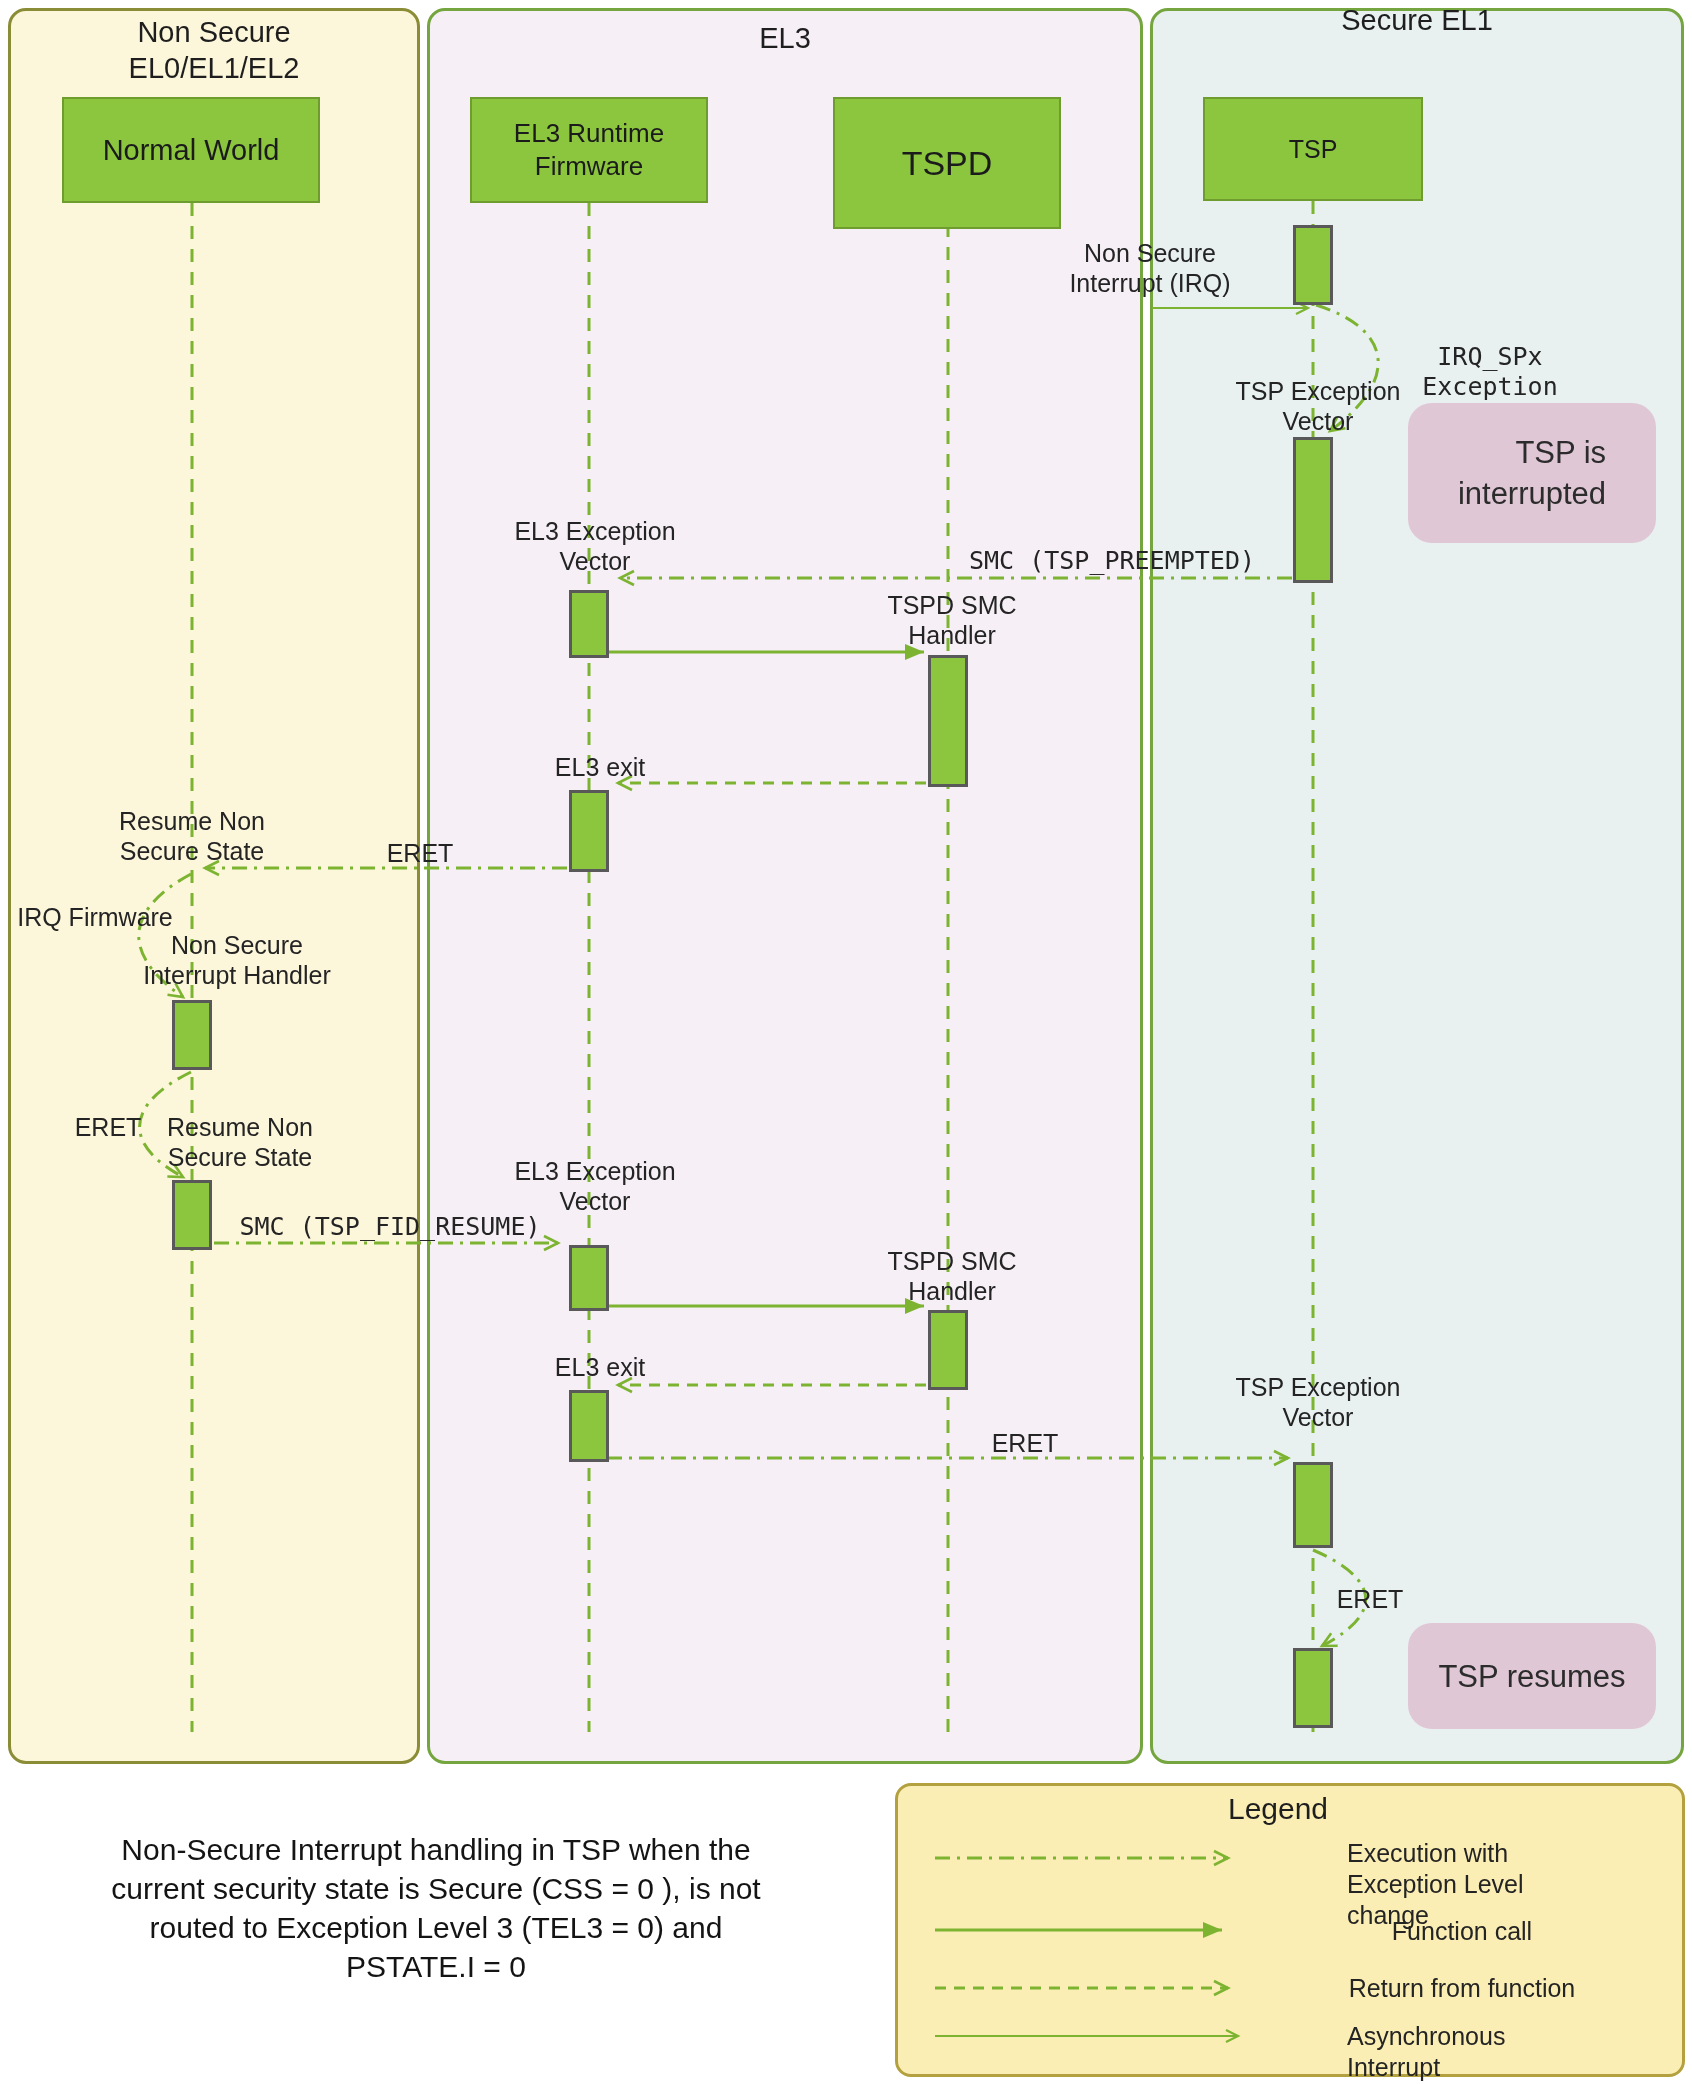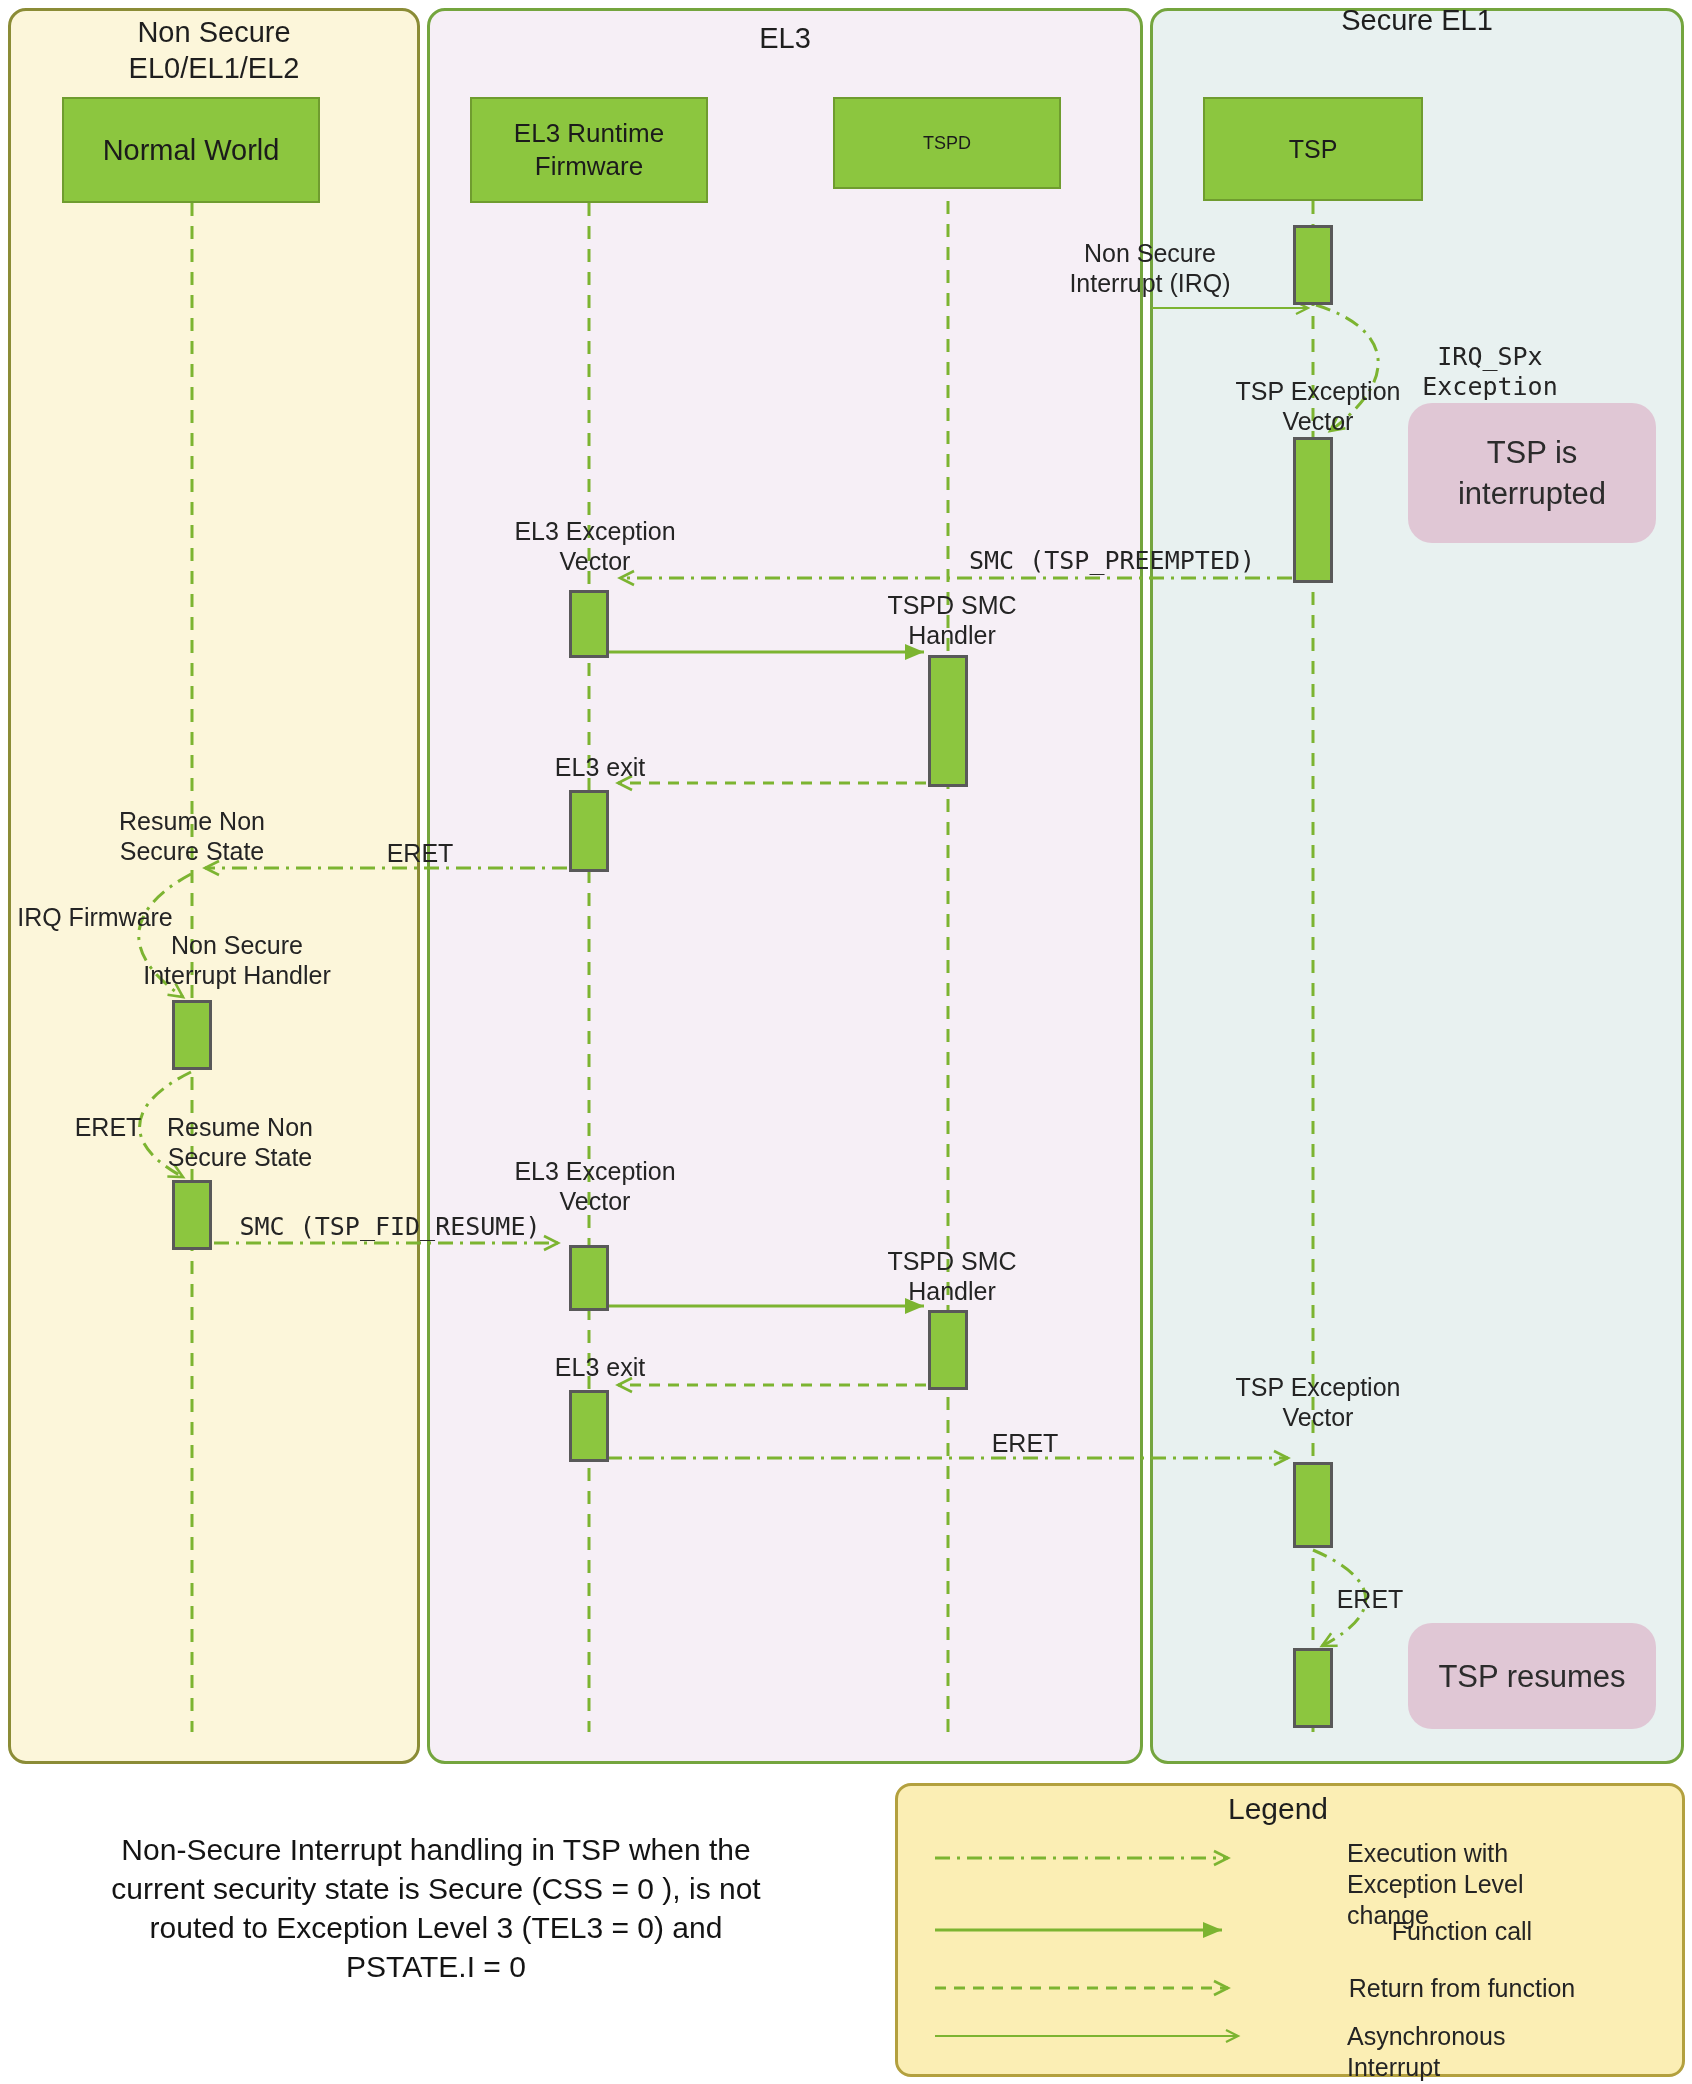--- a/index.html
+++ b/index.html
@@ -17,21 +17,21 @@
     white-space:pre-line;background:var(--green-fill,#8cc63f);border:2px solid #6f9c2f;
     font-size:27px;line-height:33px;color:#1b1b1b}
 
   .activation{position:absolute;width:40px;background:var(--green-fill,#8cc63f);border:3px solid #595959}
 
   .lbl{position:absolute;transform:translateX(-50%);text-align:center;white-space:pre-line;
     font-size:25px;line-height:30px;color:#242424}
   .mono{font-family:"DejaVu Sans Mono","Liberation Mono",monospace}
 
   .note{position:absolute;border-radius:24px;background:var(--note-bg,#e0c7d5);display:flex;
-    align-items:center;justify-content:center;text-align:center;white-space:pre-line;
+    align-items:center;justify-content:center;text-align:right;white-space:pre-line;
     font-size:31px;line-height:41px;color:#2c2c2c}
 
   .caption{position:absolute;transform:translateX(-50%);text-align:center;white-space:pre-line;
     font-size:30px;line-height:39px;color:#141414}
 
   #legend-box{position:absolute;border-radius:16px;border:3px solid #b3a03e;background:var(--legend-bg,#fbeeb4)}
   .legend-title{position:absolute;transform:translateX(-50%);font-size:30px;color:#1e1e1e}
   .legend-label{position:absolute;transform:translateX(-50%);white-space:pre-line;
     font-size:25px;line-height:31px;color:#242424}
 
@@ -92,21 +92,21 @@
   </svg>
 
   <div class="lane-title" style="left:214px;top:14px">Non Secure
 EL0/EL1/EL2</div>
   <div class="lane-title" style="left:785px;top:20px">EL3</div>
   <div class="lane-title" style="left:1417px;top:2px">Secure EL1</div>
 
   <div class="actor" style="left:62px;top:97px;width:258px;height:106px;font-size:29px">Normal World</div>
   <div class="actor" style="left:470px;top:97px;width:238px;height:106px;font-size:26px">EL3 Runtime
 Firmware</div>
-  <div class="actor" style="left:833px;top:97px;width:228px;height:92px;font-size:18px">TSPD</div>
+  <div class="actor" style="left:833px;top:97px;width:228px;height:132px;font-size:34px">TSPD</div>
   <div class="actor" style="left:1203px;top:97px;width:220px;height:104px;font-size:25px">TSP</div>
 
   <div class="activation" style="left:1293px;top:225px;height:80px"></div>
   <div class="activation" style="left:1293px;top:437px;height:146px"></div>
   <div class="activation" style="left:569px;top:590px;height:68px"></div>
   <div class="activation" style="left:928px;top:655px;height:132px"></div>
   <div class="activation" style="left:569px;top:790px;height:82px"></div>
   <div class="activation" style="left:172px;top:1000px;height:70px"></div>
   <div class="activation" style="left:172px;top:1180px;height:70px"></div>
   <div class="activation" style="left:569px;top:1245px;height:66px"></div>

